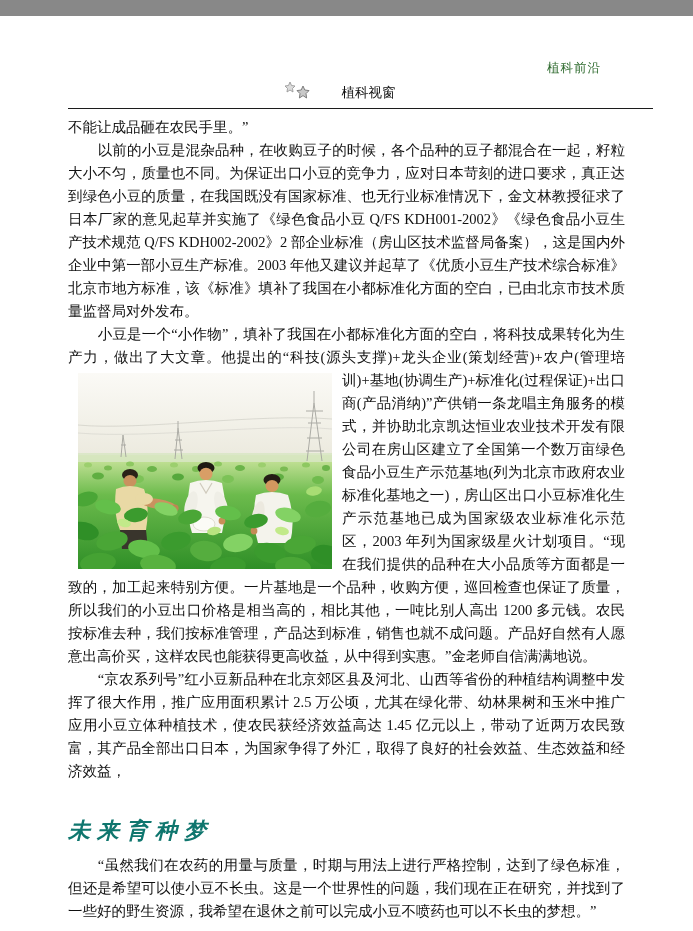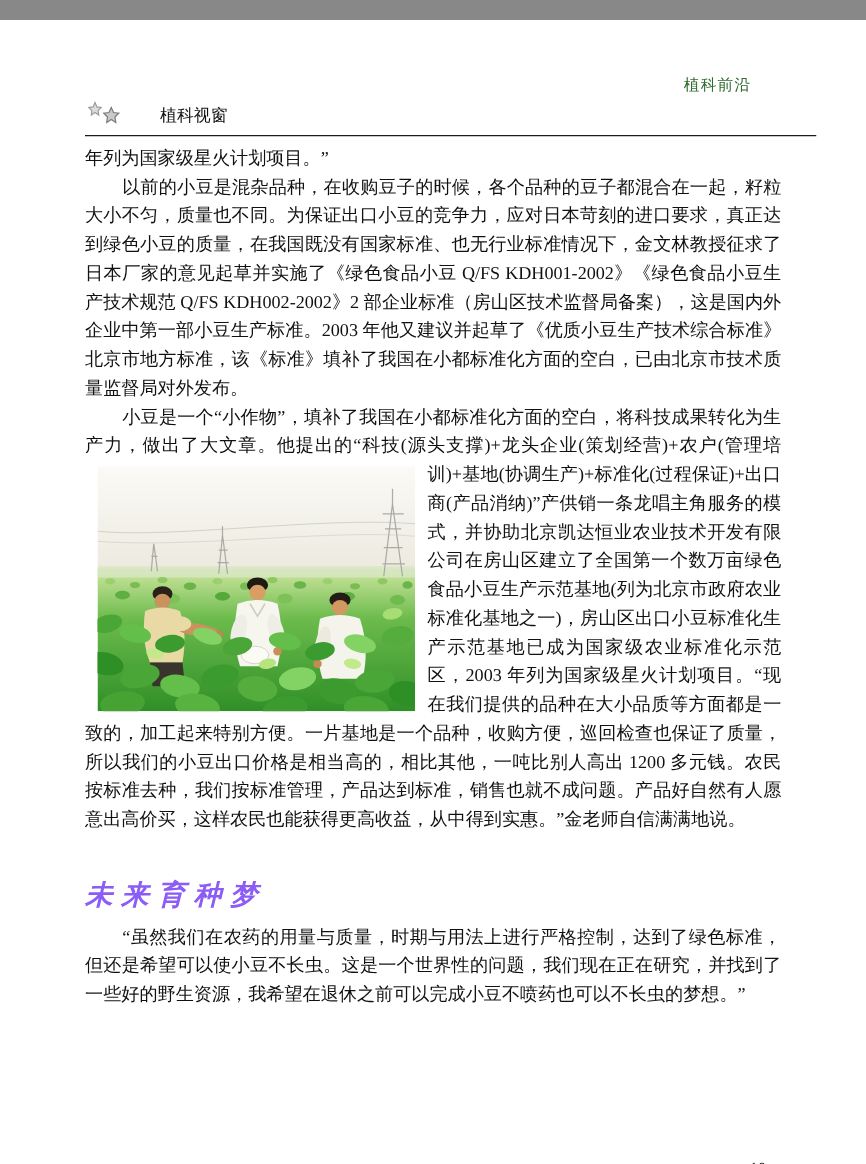--- a/index.html
+++ b/index.html
@@ -21,21 +21,21 @@
   
   .hdr-line1{
     text-align:right;
     padding-right:24px;
     font-size:12.5px;
     letter-spacing:1px;
     color:#2f6b2f;
     font-family:"Liberation Sans","DejaVu Sans",sans-serif;
   }
   .hdr-line2{
-    text-align:left;
+    text-align:center;
     padding-right:16px;
     font-size:13.5px;
     color:#111;
     margin-top:3px;
     font-family:"Liberation Sans","DejaVu Sans",sans-serif;
   }
   .hdr-stars{
     display:inline-block;
     vertical-align:-3px;
     margin-right:26px;
@@ -63,21 +63,21 @@
   }
   .photo svg{display:block;}
   
   .section-heading{
     margin-top:36px;
     margin-bottom:12px;
     font-size:22px;
     font-weight:bold;
     font-style:italic;
     letter-spacing:7px;
-    color:#8b5cf6;
+    color:#0f766e;
   }
   
   .page-number{
     position:absolute;
     bottom:4px; right:80px;
     font-size:13.5px;
     color:#111;
   }
 </style>
 </head>
@@ -93,21 +93,21 @@
           <svg width="34" height="20" viewBox="0 0 34 20">
             <polygon points="8,2 9.5,5.5 13,6 10.5,8.5 11,12 8,10 5,12 5.5,8.5 3,6 6.5,5.5" fill="#dcdcdc" stroke="#9a9a9a" stroke-width="0.9"></polygon>
             <polygon points="21,6 22.8,10 27,10.6 24,13.6 24.6,18 21,15.6 17.4,18 18,13.6 15,10.6 19.2,10" fill="#c9c9c9" stroke="#7d7d7d" stroke-width="1"></polygon>
           </svg>
         </span><span>植科视窗</span>
       </div>
       <div class="hdr-rule"></div>
     </header>
 
     <main class="body-text">
-      <p class="cont">年列为国家级星火计划项目。”</p>
+      <p class="cont">不能让成品砸在农民手里。”</p>
       <p>以前的小豆是混杂品种，在收购豆子的时候，各个品种的豆子都混合在一起，籽粒大小不匀，质量也不同。为保证出口小豆的竞争力，应对日本苛刻的进口要求，真正达到绿色小豆的质量，在我国既没有国家标准、也无行业标准情况下，金文林教授征求了日本厂家的意见起草并实施了《绿色食品小豆 Q/FS KDH001-2002》《绿色食品小豆生产技术规范 Q/FS  KDH002-2002》2 部企业标准（房山区技术监督局备案），这是国内外企业中第一部小豆生产标准。2003 年他又建议并起草了《优质小豆生产技术综合标准》北京市地方标准，该《标准》填补了我国在小都标准化方面的空白，已由北京市技术质量监督局对外发布。</p>
 
       <p>
         <span>小豆是一个“小作物”，填补了我国在小都标准化方面的空白，将科技成果转化为生产力，做出了大文章。他提出的“科技(源头支撑)+龙头企业(策划经营)+农户(管理培训)+基</span><span class="photo">
             <svg viewBox="0 0 254 196" width="254" height="196">
             <defs>
               <linearGradient id="sky" x1="0" y1="0" x2="0" y2="1">
                 <stop offset="0" stop-color="#fbfaf6"></stop>
                 <stop offset="1" stop-color="#e9e7da"></stop>
               </linearGradient>
@@ -204,20 +204,21 @@
               <ellipse cx="215" cy="194" rx="18" ry="10" fill="#4aa636" transform="rotate(6 215 194)"></ellipse>
               <ellipse cx="46" cy="150" rx="7" ry="4" fill="#c2ea8a" transform="rotate(14 46 150)"></ellipse>
               <ellipse cx="136" cy="158" rx="7" ry="4" fill="#b8e480" transform="rotate(-12 136 158)"></ellipse>
               <ellipse cx="204" cy="158" rx="7" ry="4" fill="#c2ea8a" transform="rotate(10 204 158)"></ellipse>
               <ellipse cx="236" cy="118" rx="8" ry="4.5" fill="#a8dd74" transform="rotate(-10 236 118)"></ellipse>
             </g>
           </svg>
           </span><span>地(协调生产)+标准化(过程保证)+出口商(产品消纳)”产供销一条龙唱主角服务的模式，并协助北京凯达恒业农业技术开发有限公司在房山区建立了全国第一个数万亩绿色食品小豆生产示范基地(列为北京市政府农业标准化基地之一)，房山区出口小豆标准化生产示范基地已成为国家级农业标准化示范区，2003 年列为国家级星火计划项目。“现在我们提供的品种在大小品质等方面都是一致的，加工起来特别方便。一片基地是一个品种，收购方便，巡回检查也保证了质量，所以我们的小豆出口价格是相当高的，相比其他，一吨比别人高出 1200 多元钱。农民按标准去种，我们按标准管理，产品达到标准，销售也就不成问题。产品好自然有人愿意出高价买，这样农民也能获得更高收益，从中得到实惠。”金老师自信满满地说。</span>
       </p>
 
+      <p>“京农系列号”红小豆新品种在北京郊区县及河北、山西等省份的种植结构调整中发挥了很大作用，推广应用面积累计 2.5 万公顷，尤其在绿化带、幼林果树和玉米中推广应用小豆立体种植技术，使农民获经济效益高达 1.45 亿元以上，带动了近两万农民致富，其产品全部出口日本，为国家争得了外汇，取得了良好的社会效益、生态效益和经济效益，</p>
 
       <h2 class="section-heading">未来育种梦</h2>
 
       <p>“虽然我们在农药的用量与质量，时期与用法上进行严格控制，达到了绿色标准，但还是希望可以使小豆不长虫。这是一个世界性的问题，我们现在正在研究，并找到了一些好的野生资源，我希望在退休之前可以完成小豆不喷药也可以不长虫的梦想。”</p>
 
     </main>
   </div>
 
   <div class="page-number">10</div>
 </div>

